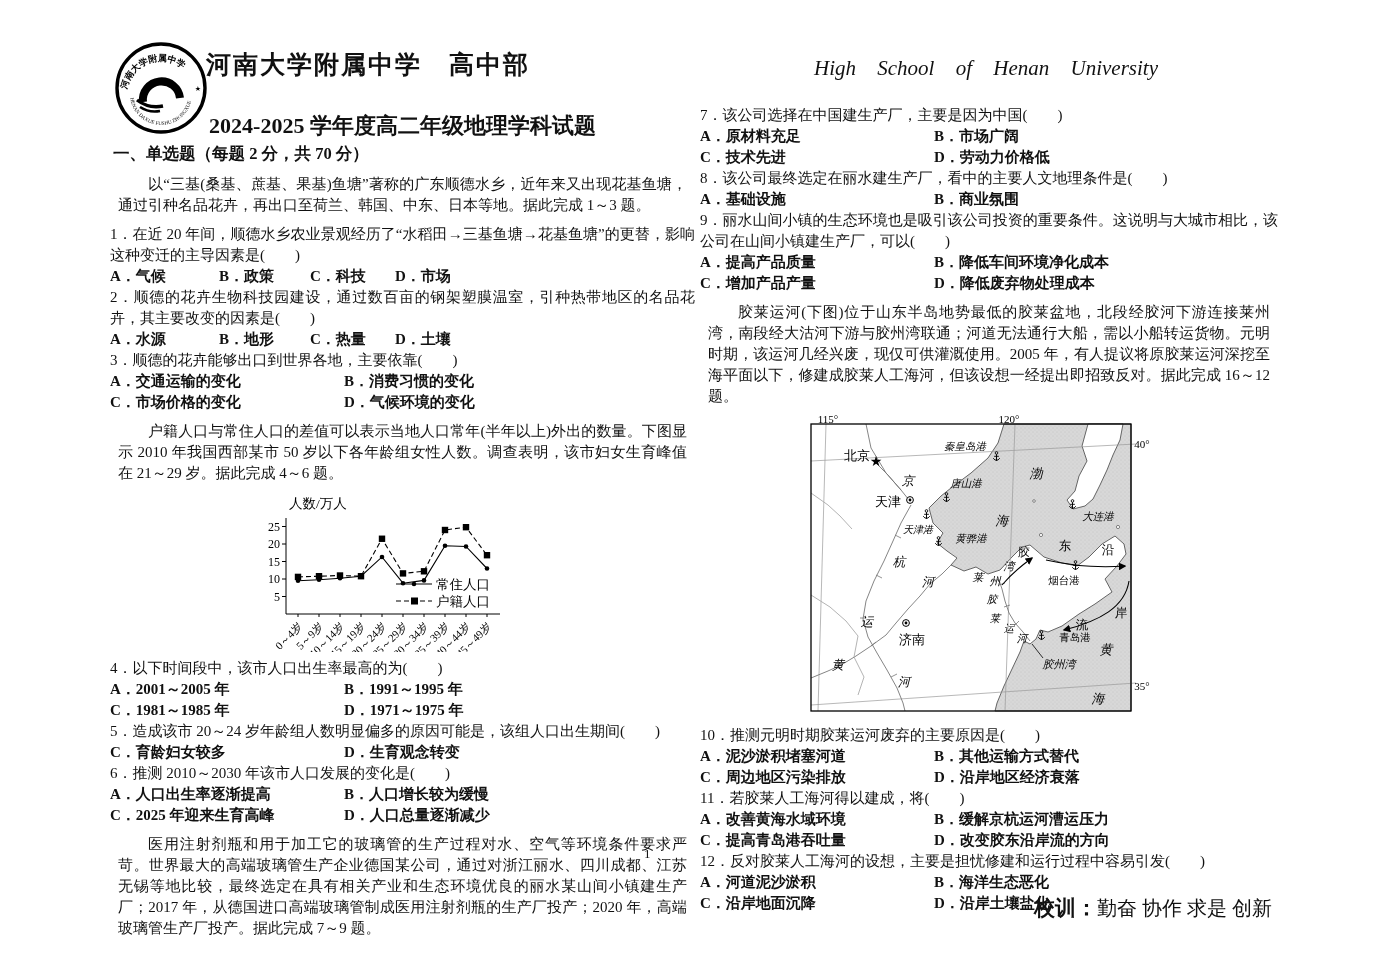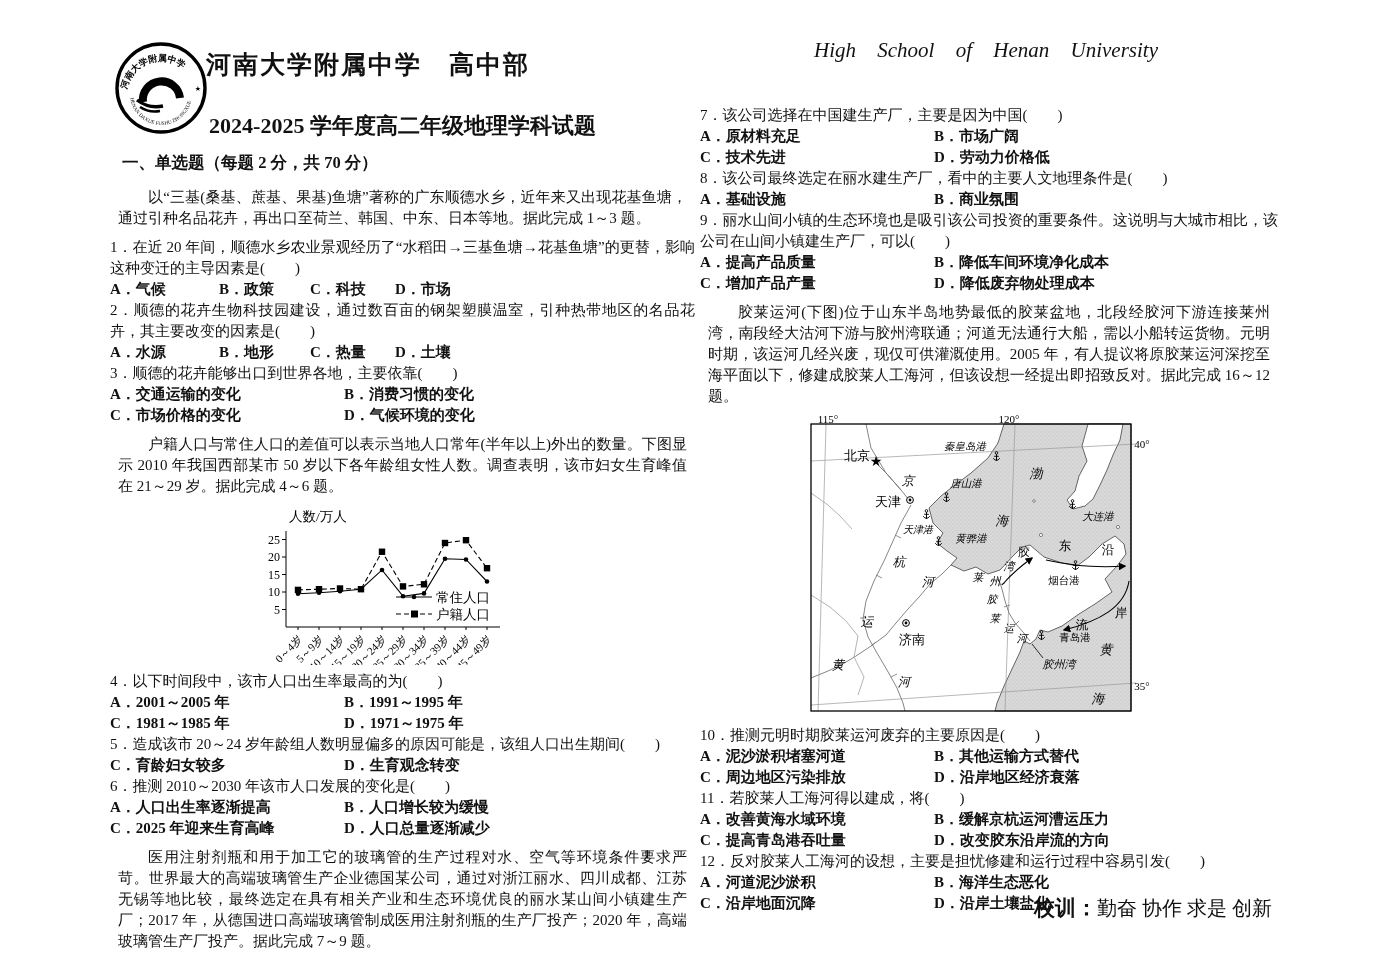--- a/index.html
+++ b/index.html
@@ -1,24 +1,24 @@
 <!DOCTYPE html>
 <html><head>
 <meta charset="utf-8">
 <style>
   html,body{margin:0;padding:0;background:#fff;}
   body{width:1376px;height:972px;position:relative;font-family:"Liberation Serif","DejaVu Serif",serif;color:#111;}
   .abs{position:absolute;}
   #school-cn{left:206px;top:48px;font-size:25px;font-weight:bold;letter-spacing:2px;}
-  #school-en{left:700px;top:38px;width:572px;text-align:center;font-size:21px;font-style:italic;word-spacing:16px;}
+  #school-en{left:700px;top:56px;width:572px;text-align:center;font-size:21px;font-style:italic;word-spacing:16px;}
   .col{position:absolute;font-size:15px;line-height:21px;text-align:justify;}
   #col-left{left:110px;top:112px;width:585px;}
   #col-right{left:700px;top:105px;width:578px;}
   .exam-title{text-align:center;font-weight:bold;font-size:22px;line-height:27px;margin:0 0 1px 0;}
-  .section-head{font-weight:bold;font-size:16.5px;line-height:24px;margin:12px;}
+  .section-head{font-weight:bold;font-size:16.5px;line-height:24px;margin:3px;}
   p.para{margin:8px;text-indent:2em;}
   p.qstem{margin:0;}
   .opts{margin:0;display:flex;}
   .opts span{display:inline-block;white-space:nowrap;font-weight:bold;}
   .opts.c4 span:nth-child(1){width:109px;}
   .opts.c4 span:nth-child(2){width:91px;}
   .opts.c4 span:nth-child(3){width:85px;}
   .opts.c2 span:nth-child(1){width:234px;}
   .chart-wrap{margin:2px 0 0 136px;}
   .map-wrap{margin:2px 0 2px 108px;}

